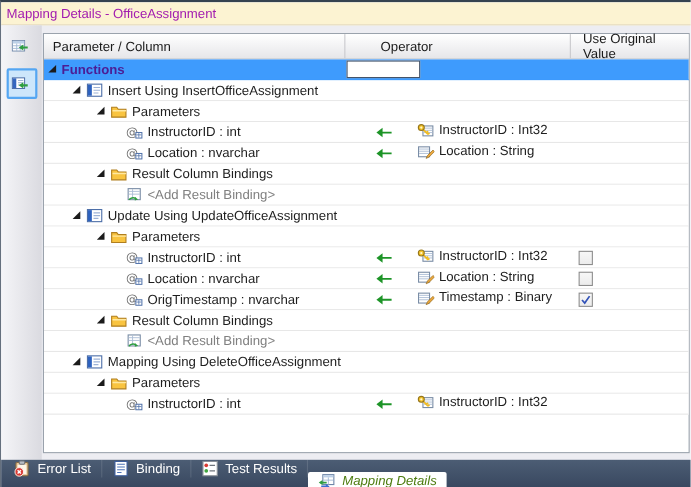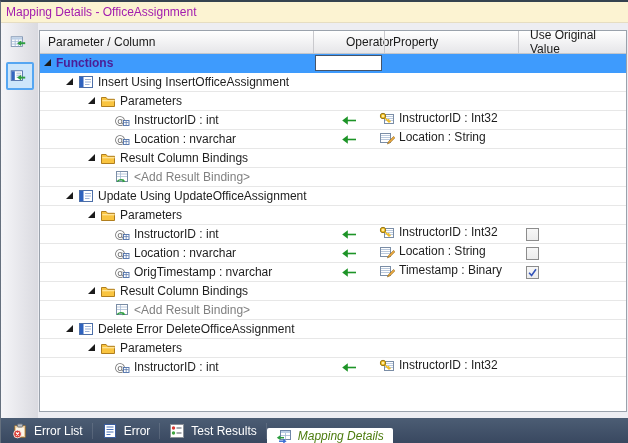--- a/index.html
+++ b/index.html
@@ -51,21 +51,21 @@
   .op-cell .icon{margin:0;width:16px;height:11px;}
   .op-edit{width:65px;height:14px;background:#fff;border:1px solid #44546A;}
   .prop-cell{position:absolute;left:336px;width:134px;top:0;bottom:0;display:flex;align-items:flex-start;padding-left:3px;box-sizing:border-box;white-space:nowrap;}
   .uov-cell{position:absolute;left:478px;right:0;top:0;bottom:0;display:flex;align-items:center;padding-left:8px;box-sizing:border-box;}
   .checkbox{
     width:13px;height:13px;box-sizing:border-box;border:1px solid #8C8C8C;
     background:linear-gradient(#F7F7F7,#ECECEC);display:flex;align-items:center;justify-content:center;
   }
   .checkbox svg{width:11px;height:11px;display:block;}
   .tabbar{
-    position:absolute;left:0;right:0;bottom:0;height:25px;display:flex;align-items:center;
+    position:absolute;left:0;right:0;bottom:0;height:25px;display:flex;align-items:flex-start;
     background:linear-gradient(#4C5D74,#394860);padding-left:2px;
   }
   .tab{display:flex;align-items:center;gap:5px;padding:0 9px;color:#fff;white-space:nowrap;}
   .tab:not(.active){border-right:1px solid rgba(255,255,255,0.12);}
   .tab.active{background:#fff;color:#4d7c0f;border-radius:2px 2px 0 0;margin-top:11px;font-style:italic;}
   .tab .icon{margin-right:1px;}
 </style>
 </head>
 <body>
 
@@ -94,21 +94,20 @@
             <path d="M14 8.5l-5.2 3.5 5.2 3.5z" fill="#2E9E40"></path>
           </svg>
         </span>
       </div>
     </div>
 
   <div class="grid">
     <div class="grid-header">
       <div class="col-h c0">Parameter / Column</div>
       <div class="col-h c1">Operator</div>
-      <div class="col-h c2">Property</div>
       <div class="col-h c3">Use Original Value</div>
     </div>
     <div class="grid-body">
         <div class="grid-row selected">
           <div class="cell-param" style="padding-left: 4px;">
             <span class="expander"></span>
             <span class="row-label">Functions</span>
           </div>
           <div class="op-cell">
             <div class="op-edit"></div>
@@ -392,21 +391,21 @@
         <div class="grid-row">
           <div class="cell-param" style="padding-left: 26px;">
             <span class="expander"></span>
             <span class="icon">
               <svg viewBox="0 0 16 16">
                 <rect x="1.5" y="2.5" width="13" height="11" fill="#fff" stroke="#4D6FA8"></rect>
                 <rect x="2" y="3" width="3.5" height="10" fill="#2E62BE"></rect>
                 <path d="M7 5.5h6M7 8h6M7 10.5h4.5" stroke="#9DB2D6" fill="none"></path>
               </svg>
             </span>
-            <span class="row-label">Delete Error DeleteOfficeAssignment</span>
+            <span class="row-label">Mapping Using DeleteOfficeAssignment</span>
           </div>
           <div class="op-cell"></div>
         </div>
         <div class="grid-row">
           <div class="cell-param" style="padding-left: 48px;">
             <span class="expander"></span>
             <span class="icon">
               <svg viewBox="0 0 16 16">
                 <path d="M1.5 13.5v-9h4.6l1.4 1.8h7v7.2z" fill="#F9C440" stroke="#B07E1E"></path>
                 <path d="M2.3 7.1h12.4v1.2H2.3z" fill="#FFE8A0"></path>
@@ -464,21 +463,21 @@
         </span>
         <span class="tab-label">Error List</span>
       </div>
       <div class="tab">
         <span class="icon">
           <svg viewBox="0 0 16 16">
             <rect x="2.5" y="1.5" width="11" height="13" fill="#fff" stroke="#3C5E9E"></rect>
             <path d="M4.5 4h7M4.5 6.5h7M4.5 9h7M4.5 11.5h4" stroke="#4D74B8" fill="none"></path>
           </svg>
         </span>
-        <span class="tab-label">Error</span>
+        <span class="tab-label">Binding</span>
       </div>
       <div class="tab">
         <span class="icon">
           <svg viewBox="0 0 16 16">
             <rect x="1.5" y="1.5" width="13" height="13" fill="#fff" stroke="#8A9098"></rect>
             <circle cx="4.5" cy="5" r="1.7" fill="#D93A32"></circle>
             <path d="M7.5 5h5" stroke="#6E747C" stroke-width="1.2" fill="none"></path>
             <circle cx="4.5" cy="10" r="1.7" fill="#3FA53F"></circle>
             <path d="M7.5 10h5" stroke="#6E747C" stroke-width="1.2" fill="none"></path>
           </svg>

